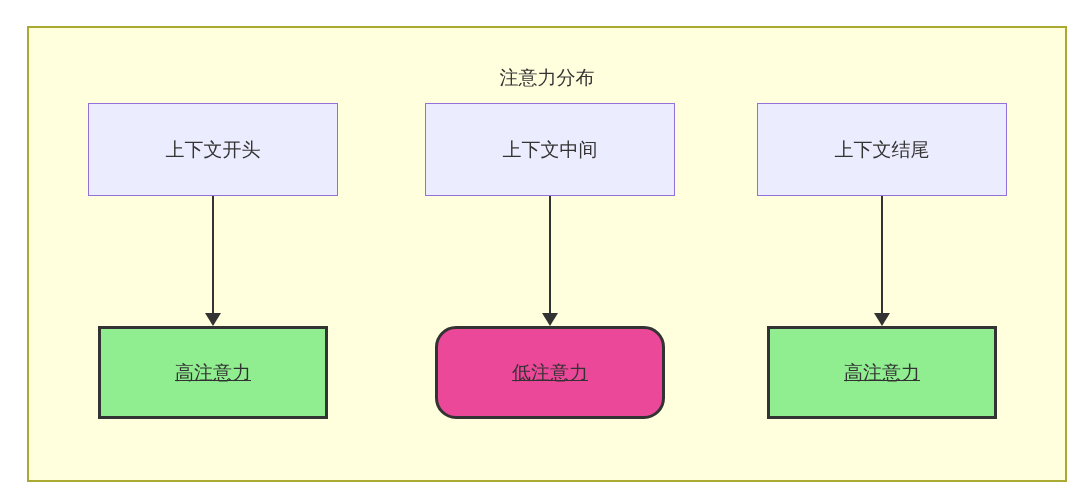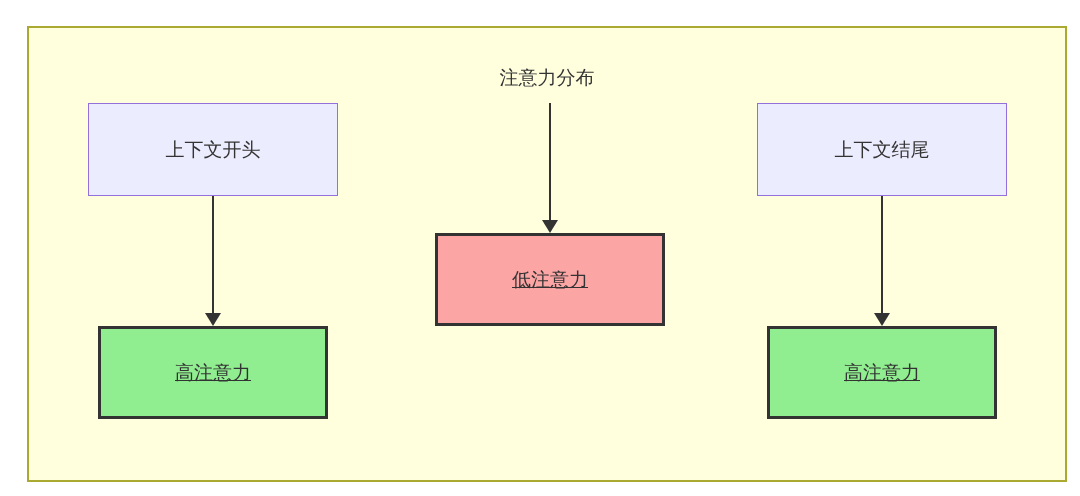--- a/index.html
+++ b/index.html
@@ -109,25 +109,28 @@
       <div class="arrow">
         <div class="arrow-line" style="background-color: rgb(51, 51, 51);"></div>
         <div class="arrow-head" style="border-top-color: rgb(51, 51, 51);"></div>
       </div>
       <div class="node target-node" style="background-color: rgb(144, 238, 144); border-color: rgb(51, 51, 51);">
         <span class="node-label">高注意力</span>
       </div>
     </div>
 
     <div class="column col-1">
+      <div class="node source-node" style="background-color: rgb(236, 236, 255); border-color: rgb(147, 112, 219);">
+        <span class="node-label">上下文中间</span>
+      </div>
       <div class="arrow">
         <div class="arrow-line" style="background-color: rgb(51, 51, 51);"></div>
         <div class="arrow-head" style="border-top-color: rgb(51, 51, 51);"></div>
       </div>
-      <div class="node target-node" style="background-color: #fca5a5; border-color: rgb(51, 51, 51);">
+      <div class="node target-node" style="background-color: #ec4899; border-color: rgb(51, 51, 51); border-radius: 21px;">
         <span class="node-label">低注意力</span>
       </div>
     </div>
 
     <div class="column col-2">
       <div class="node source-node" style="background-color: rgb(236, 236, 255); border-color: rgb(147, 112, 219);">
         <span class="node-label">上下文结尾</span>
       </div>
       <div class="arrow">
         <div class="arrow-line" style="background-color: rgb(51, 51, 51);"></div>

